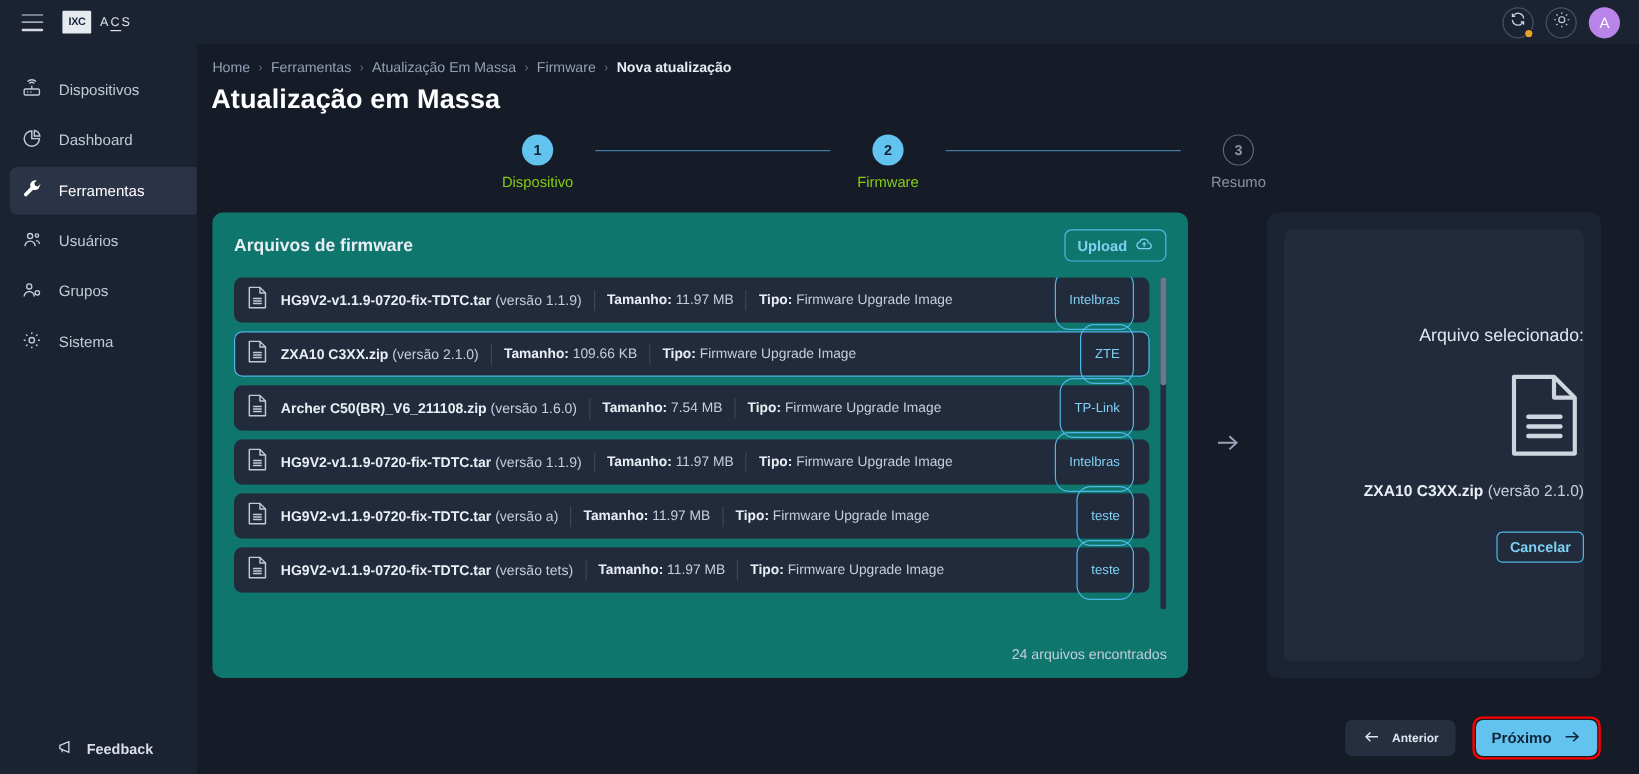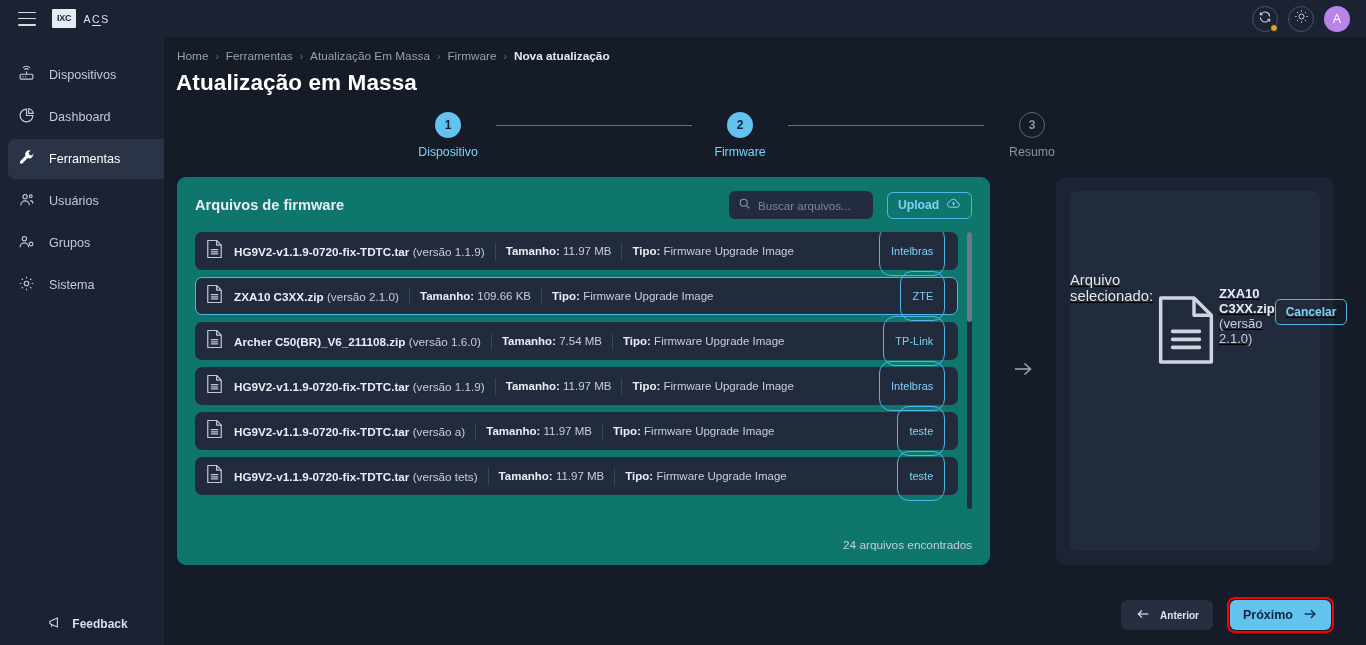--- a/index.html
+++ b/index.html
@@ -111,21 +111,21 @@
   }
   .step { display: flex; flex-direction: column; align-items: center; width: 96px; }
   .step-circle {
     width: 26px; height: 26px; border-radius: 50%;
     display: flex; align-items: center; justify-content: center;
     font-size: 12px; font-weight: bold;
   }
   .step-circle.done { background: #62c3ef; color: #132033; }
   .step-circle.todo { border: 1.4px solid #5d6678; color: #8b94a6; }
   .step-label { margin-top: 7px; font-size: 12.3px; }
-  .step-label.on { color: #7dd3fc; }
+  .step-label.on { color: #84cc16; }
   .step-label.off { color: #8b94a6; }
   .step-line { height: 1.4px; background: #3f7fa3; width: 196px; margin-top: 13px; }
 
   
   .content {
     display: flex; gap: 0; margin-top: 18px; align-items: stretch;
     padding-left: 1px;
   }
   .card {
     background: #0f766e;
@@ -202,23 +202,22 @@
 
   .side-card {
     background: #1c2434; border-radius: 9px;
     width: 278px; height: 388px;
     display: flex; align-items: flex-start; justify-content: center;
     padding: 14px;
   }
   .inner-box {
     background: #222b3c; border-radius: 7px;
     width: 250px; height: 360px;
-    display: flex; flex-direction: row; align-items: flex-start;
+    display: flex; flex-direction: column; align-items: flex-end;
     padding-top: 81px;
-    text-decoration: underline;
   }
   .sel-title { color: #e2e7f0; font-size: 14.8px; }
   .sel-name { color: #e9edf4; font-size: 13px; font-weight: bold; margin-top: 14px; }
   .sel-name em { font-style: normal; font-weight: normal; color: #c6cddb; }
   .cancel-btn {
     margin-top: 27px; height: 26px;
     border: 1.2px solid #4fb6e8; border-radius: 5px;
     background: transparent; color: #7fd0f3;
     font-size: 12px; font-weight: bold; padding: 0 10px; cursor: pointer;
     font-family: "Liberation Sans", sans-serif;
@@ -391,29 +390,20 @@
         <div class="step-label off">Resumo</div>
       </div>
     </div>
 
     <div class="content">
 
       <div class="card">
         <div class="card-head">
           <div class="card-title">Arquivos de firmware</div>
           <div class="head-right">
-            <div class="search">
-              <span>
-                <svg width="13" height="13" viewBox="0 0 24 24" fill="none" stroke="#8c96a8" stroke-width="2">
-                    <circle cx="10.5" cy="10.5" r="6.5"></circle>
-                    <path d="M15.5 15.5L21 21"></path>
-                  </svg>
-              </span>
-              <input type="text" placeholder="Buscar arquivos..." style="">
-            </div>
             <button class="upload-btn">
               <span>Upload</span>
               <span>
                 <svg width="15" height="15" viewBox="0 0 24 24" fill="none" stroke="#7fd0f3" stroke-width="1.6">
                     <path d="M6.5 18A4.5 4.5 0 0 1 6 9.1a6 6 0 0 1 11.6 1.3A3.8 3.8 0 0 1 17.5 18H6.5z"></path>
                     <path d="M12 15.5v-5M9.8 12.3L12 10.2l2.2 2.1"></path>
                   </svg>
               </span>
             </button>
           </div>

